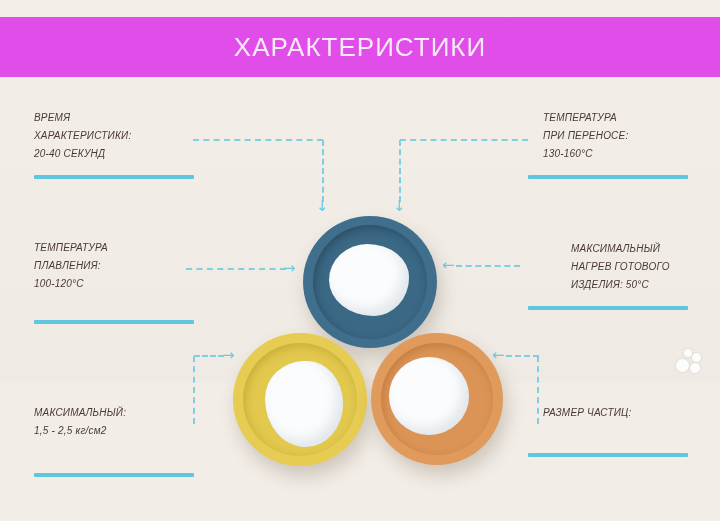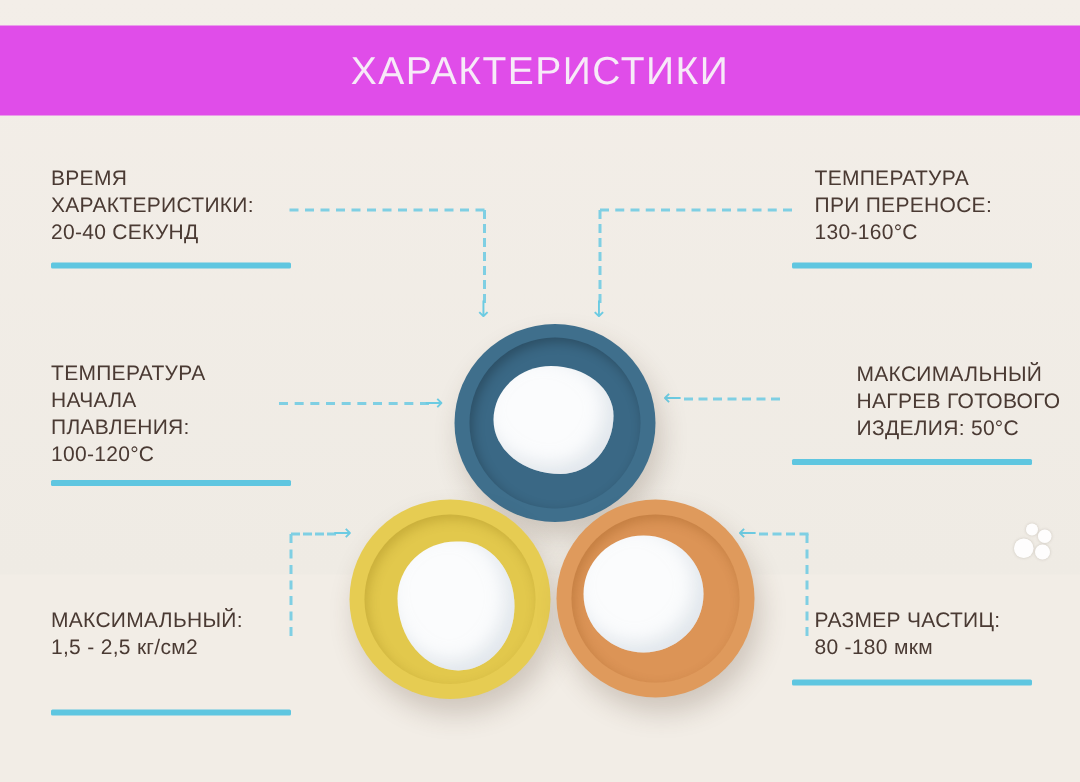--- a/index.html
+++ b/index.html
@@ -13,21 +13,21 @@
 
     .banner {
       position: absolute; left: 0; top: 17px; width: 720px; height: 60px;
       background: #e04de9;
       display: flex; align-items: center; justify-content: center;
     }
     .banner-title {
       color: #f7eaf8; font-size: 26px; letter-spacing: 1px; font-weight: normal;
     }
 
-    .spec { position: absolute; color: #4a3a33; font-size: 14px; line-height: 18px; letter-spacing: 0.2px; text-transform: none; }
+    .spec { position: absolute; color: #4a3a33; font-size: 10px; line-height: 18px; letter-spacing: 0.2px; text-transform: none; font-style: italic; }
     .spec-line { display: block; white-space: nowrap; }
     .underline { position: absolute; height: 4px; background: #5fc6e0; border-radius: 1px; }
 
     .dash-h { position: absolute; height: 0; border-top: 2px dashed #7fcfe3; }
     .dash-v { position: absolute; width: 0; border-left: 2px dashed #7fcfe3; }
     .arrow { position: absolute; color: #6ccbe2; font-size: 15px; line-height: 15px; font-family: "DejaVu Sans", sans-serif; }
 
     .bowl { position: absolute; border-radius: 50%; box-shadow: 4px 10px 18px rgba(80,60,40,0.22); }
     .bowl-inner { position: absolute; border-radius: 50%; }
     .powder { position: absolute; background: #fbfcfd; box-shadow: inset -6px -6px 12px rgba(200,210,220,0.5); }
@@ -65,21 +65,20 @@
     <span class="spec-line">ПРИ ПЕРЕНОСЕ:</span>
     <span class="spec-line">130-160°С</span>
   </div>
   <div class="underline" style="left:528px; top:175px; width:160px;"></div>
   <div class="dash-h" style="left:400px; top:139px; width:128px;"></div>
   <div class="dash-v" style="left:399px; top:140px; height:62px;"></div>
   <div class="arrow" style="left:393px; top:199px;">↓</div>
 
   <div class="spec" style="left:34px; top:239px;">
     <span class="spec-line">ТЕМПЕРАТУРА</span>
-    <span class="spec-line">НАЧАЛА</span>
     <span class="spec-line">ПЛАВЛЕНИЯ:</span>
     <span class="spec-line">100-120°С</span>
   </div>
   <div class="underline" style="left:34px; top:320px; width:160px;"></div>
   <div class="dash-h" style="left:186px; top:268px; width:100px;"></div>
   <div class="arrow" style="left:283px; top:261px;">→</div>
 
   <div class="spec" style="left:543px; top:240px;margin-left:28px;">
     <span class="spec-line">МАКСИМАЛЬНЫЙ</span>
     <span class="spec-line">НАГРЕВ ГОТОВОГО</span>
@@ -93,21 +92,20 @@
     <span class="spec-line">МАКСИМАЛЬНЫЙ:</span>
     <span class="spec-line">1,5 - 2,5 кг/см2</span>
   </div>
   <div class="underline" style="left:34px; top:473px; width:160px;"></div>
   <div class="dash-v" style="left:193px; top:356px; height:68px;"></div>
   <div class="dash-h" style="left:194px; top:355px; width:30px;"></div>
   <div class="arrow" style="left:222px; top:348px;">→</div>
 
   <div class="spec" style="left:543px; top:404px;">
     <span class="spec-line">РАЗМЕР ЧАСТИЦ:</span>
-    <span class="spec-line">80 -180 мкм</span>
   </div>
   <div class="underline" style="left:528px; top:453px; width:160px;"></div>
   <div class="dash-h" style="left:506px; top:355px; width:33px;"></div>
   <div class="dash-v" style="left:537px; top:356px; height:68px;"></div>
   <div class="arrow" style="left:492px; top:348px;">←</div>
 
   <div class="bowl" style="left:303px; top:216px; width:134px; height:132px; background:#3f6f8c;">
     <div class="bowl-inner" style="left:10px; top:9px; width:114px; height:114px; background:#3a6885; box-shadow: inset 2px 3px 8px rgba(0,0,0,0.25);"></div>
     <div class="powder" style="left:26px; top:28px; width:80px; height:72px; border-radius: 48% 52% 44% 56% / 50% 46% 54% 50%;"></div>
   </div>

